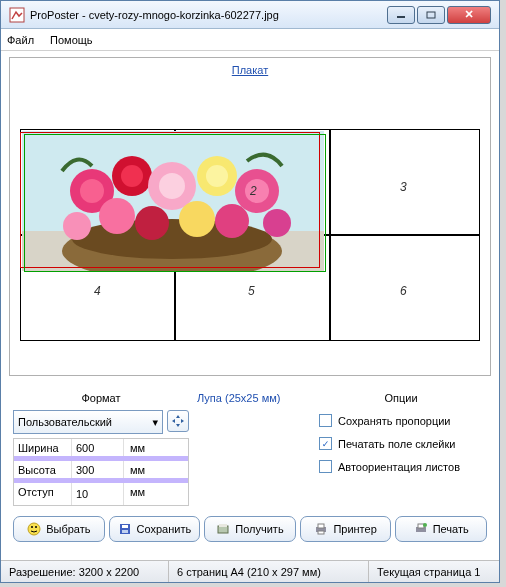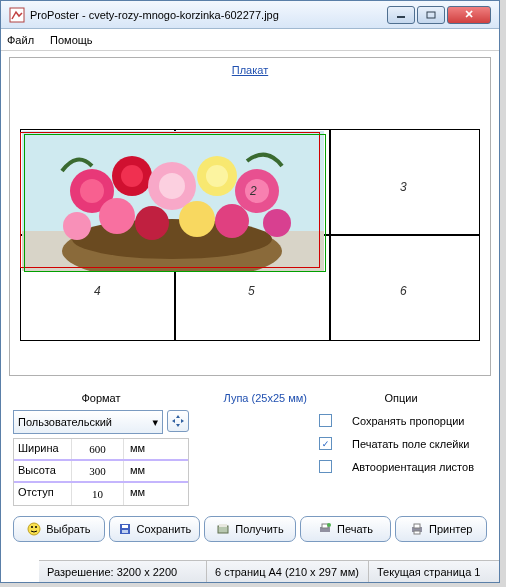--- a/index.html
+++ b/index.html
@@ -19,37 +19,37 @@
 .grid { position: relative; width: 460px; height: 275px; margin: 0 auto 14px auto; }
 .cell { position: absolute; border: 1px solid #000; background: #fff; }
 .cell-label { position: absolute; font-style: italic; font-size: 12px; color: #333; }
 .flowers { position: absolute; overflow: hidden; }
 .flowers svg { width: 100%; height: 100%; display: block; }
 .overlay-red { position: absolute; border: 1px solid #d00000; pointer-events: none; }
 .overlay-green { position: absolute; border: 1px solid #00a000; pointer-events: none; }
 .controls { display: flex; padding: 4px 8px; gap: 8px; }
 .col { flex: 1; }
 .col-title { text-align: center; margin-bottom: 6px; }
-.lupa { text-align: right; color: #2050b0; margin-bottom: 22px; }
+.lupa { text-align: left; color: #2050b0; margin-bottom: 22px; }
 .format-row { display: flex; gap: 4px; margin-bottom: 4px; }
 .combo { flex: 1; height: 24px; border: 1px solid #7a9ac0; background: linear-gradient(#fff,#e8f0f8); display: flex; align-items: center; padding: 0 4px; justify-content: space-between; cursor: pointer; }
 .spin-btn { width: 22px; height: 22px; border: 1px solid #7a9ac0; background: linear-gradient(#fff,#e8f0f8); display: flex; align-items: center; justify-content: center; cursor: pointer; border-radius: 3px; }
 .dims { border: 1px solid #c8c8c8; }
-.dim-row { display: flex; height: 22px; border-bottom: 2px solid #c4b5fd; }
+.dim-row { display: flex; height: 22px; border-bottom: 5px solid #c4b5fd; }
 .dim-row:last-child { border-bottom: none; }
 .dim-label { width: 58px; padding: 3px 4px; border-right: 1px solid #e0e0e0; }
-.dim-input { width: 52px; border: none; padding: 0 4px; text-align: center; border-right: 1px solid #e0e0e0; font-family: Liberation Serif, serif; }
+.dim-input { width: 52px; border: none; padding: 0 4px; text-align: left; border-right: 1px solid #e0e0e0; }
 .dim-unit { padding: 3px 6px; }
 .opts { display: flex; flex-direction: column; gap: 10px; padding: 4px 0 0 4px; }
-.opt { display: flex; align-items: center; gap: 20px; }
+.opt { display: flex; align-items: center; gap: 6px; }
 .chk { width: 13px; height: 13px; border: 1px solid #6090c0; background: #fff; display: inline-flex; align-items: center; justify-content: center; font-size: 9px; color: #2060c0; }
 .btnrow { display: flex; gap: 4px; padding: 6px 8px; }
 .btn { flex: 1; height: 26px; border: 1px solid #7a9ac0; background: linear-gradient(#fff,#e4ecf6); border-radius: 7px; display: flex; align-items: center; justify-content: center; gap: 5px; cursor: pointer; }
 .btn .ic { width: 14px; height: 14px; display: inline-block; }
-.statusbar { position: absolute; bottom: 0; left: 0; right: 0; height: 22px; border-top: 1px solid #c0c0c0; background: linear-gradient(#f4f6f9,#e4e8ee); display: flex; align-items: center; font-size: 11px; margin-left: 38px; }
+.statusbar { position: absolute; bottom: 0; left: 0; right: 0; height: 22px; border-top: 1px solid #c0c0c0; background: linear-gradient(#f4f6f9,#e4e8ee); display: flex; align-items: center; font-size: 11px; }
 .statusbar .seg { padding: 0 8px; border-right: 1px solid #c0c0c0; height: 100%; display: flex; align-items: center; }
 .statusbar .seg:last-child { border-right: none; }
 </style>
 </head>
 <body>
 
 <div class="window">
   <div class="titlebar">
     <span class="icon">
       <svg viewBox="0 0 16 16">
@@ -205,31 +205,31 @@
           <span class="ic"><svg viewBox="0 0 14 14">
               <rect x="2" y="4" width="10" height="7" fill="#b8c8b0" stroke="#607050"></rect>
               <rect x="3" y="2" width="8" height="3" fill="#e8e8e0"></rect>
             </svg></span>
           <span>Получить</span>
         </div>
       <div class="btn">
           <span class="ic"><svg viewBox="0 0 14 14">
               <rect x="2" y="5" width="10" height="5" fill="#9090a0"></rect>
               <rect x="4" y="2" width="6" height="4" fill="#fff" stroke="#808080"></rect>
-              <circle cx="11" cy="3" r="2" fill="#50b050"></circle>
-            </svg></span>
-          <span>Печать</span>
+              <rect x="4" y="9" width="6" height="3" fill="#fff" stroke="#808080"></rect>
+            </svg></span>
+          <span>Принтер</span>
         </div>
       <div class="btn">
           <span class="ic"><svg viewBox="0 0 14 14">
               <rect x="2" y="5" width="10" height="5" fill="#9090a0"></rect>
               <rect x="4" y="2" width="6" height="4" fill="#fff" stroke="#808080"></rect>
-              <rect x="4" y="9" width="6" height="3" fill="#fff" stroke="#808080"></rect>
-            </svg></span>
-          <span>Принтер</span>
+              <circle cx="11" cy="3" r="2" fill="#50b050"></circle>
+            </svg></span>
+          <span>Печать</span>
         </div>
     </div>
   </div>
 
   <div class="statusbar">
     <div class="seg" style="flex:0 0 168px">Разрешение: 3200 x 2200</div>
     <div class="seg" style="flex:1">6 страниц A4 (210 x 297 мм)</div>
     <div class="seg" style="flex:0 0 130px">Текущая страница 1</div>
   </div>
 </div>

